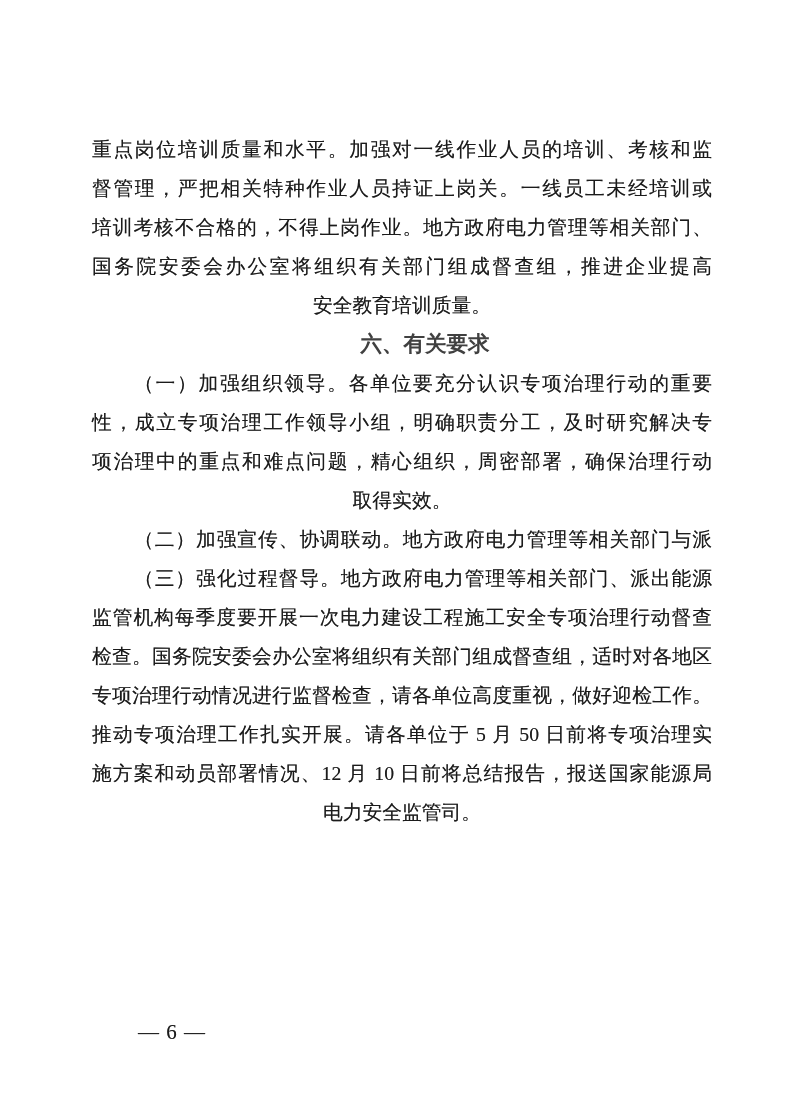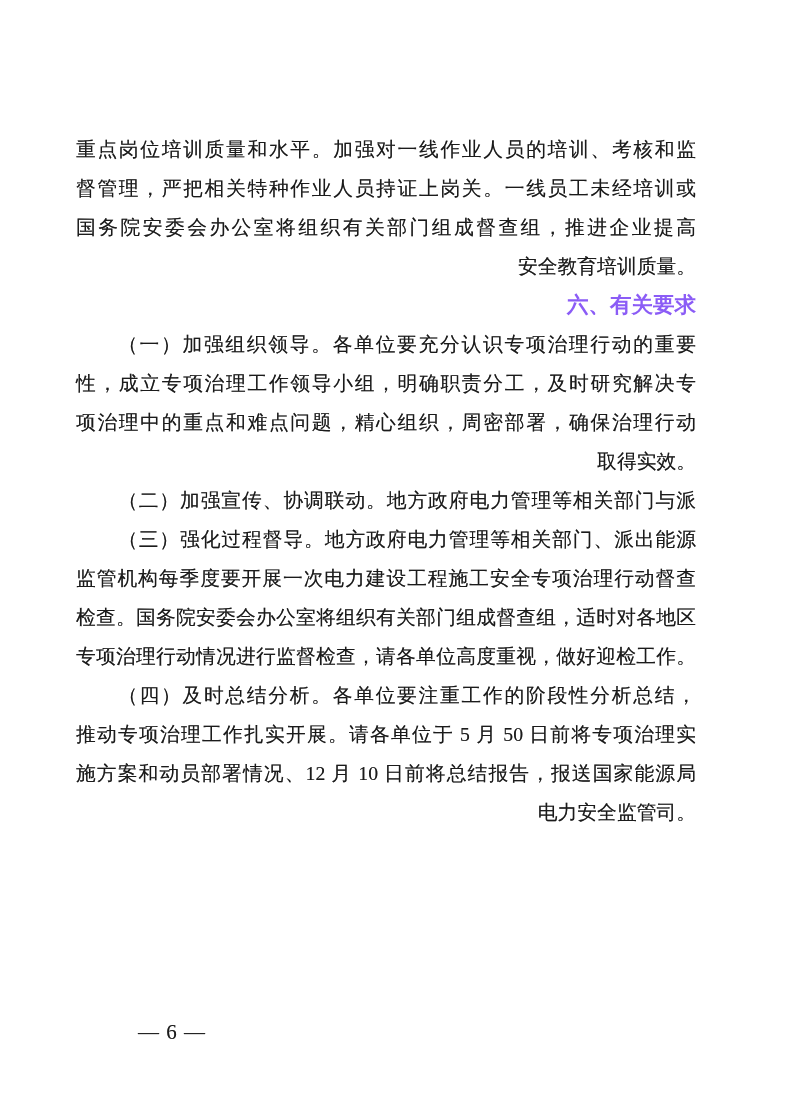--- a/index.html
+++ b/index.html
@@ -13,49 +13,49 @@
     width: 794px;
     height: 1119px;
     margin: 0 auto;
     background: #ffffff;
     overflow: hidden;
     font-family: "Liberation Serif", "DejaVu Serif", serif;
     color: #1b1b1b;
   }
   .doc-body {
     position: absolute;
-    left: 76px;
+    left: 92px;
     top: 130px;
     width: 620px;
   }
   .line {
     height: 39px;
     line-height: 39px;
     font-size: 19.8px;
     white-space: pre;
-    text-align: right;
+    text-align: center;
     text-shadow: 0 0 0.6px rgba(20,20,20,0.55);
   }
   .line.just {
     white-space: normal;
     text-align: justify;
     text-align-last: justify;
     text-justify: inter-character;
   }
   .line.indent {
     padding-left: 42px;
     font-family: Liberation Serif, serif;
   }
   .line.heading {
     font-family: "Liberation Sans", "DejaVu Sans", sans-serif;
     font-weight: bold;
     font-size: 21.5px;
     padding-left: 46px;
     text-shadow: none;
-    color: #8b5cf6;
+    color: #404040;
   }
   .page-number {
     position: absolute;
     left: 138px;
     top: 1014px;
     height: 36px;
     line-height: 36px;
     font-size: 21px;
     color: #1b1b1b;
     letter-spacing: 1px;
@@ -63,38 +63,38 @@
   }
 </style>
 </head>
 <body>
 
 <div class="page">
   <div class="doc-body">
 
     <div class="line just">重点岗位培训质量和水平。加强对一线作业人员的培训、考核和监</div>
     <div class="line just">督管理，严把相关特种作业人员持证上岗关。一线员工未经培训或</div>
+    <div class="line just">培训考核不合格的，不得上岗作业。地方政府电力管理等相关部门、</div>
     <div class="line just">国务院安委会办公室将组织有关部门组成督查组，推进企业提高</div>
     <div class="line">安全教育培训质量。</div>
 
     <div class="line heading">六、有关要求</div>
 
     <div class="line just indent">（一）加强组织领导。各单位要充分认识专项治理行动的重要</div>
     <div class="line just">性，成立专项治理工作领导小组，明确职责分工，及时研究解决专</div>
     <div class="line just">项治理中的重点和难点问题，精心组织，周密部署，确保治理行动</div>
     <div class="line">取得实效。</div>
 
     <div class="line just indent">（二）加强宣传、协调联动。地方政府电力管理等相关部门与派</div>
 
     <div class="line just indent">（三）强化过程督导。地方政府电力管理等相关部门、派出能源</div>
     <div class="line just">监管机构每季度要开展一次电力建设工程施工安全专项治理行动督查</div>
     <div class="line just">检查。国务院安委会办公室将组织有关部门组成督查组，适时对各地区</div>
     <div class="line just">专项治理行动情况进行监督检查，请各单位高度重视，做好迎检工作。</div>
 
-    <div class="line just indent">（四）及时总结分析。各单位要注重工作的阶段性分析总结，</div>
     <div class="line just">推动专项治理工作扎实开展。请各单位于 5 月 50 日前将专项治理实</div>
     <div class="line just">施方案和动员部署情况、12 月 10 日前将总结报告，报送国家能源局</div>
     <div class="line">电力安全监管司。</div>
 
   </div>
 
   <div class="page-number">— 6 —</div>
 </div>
 
 </body></html>

